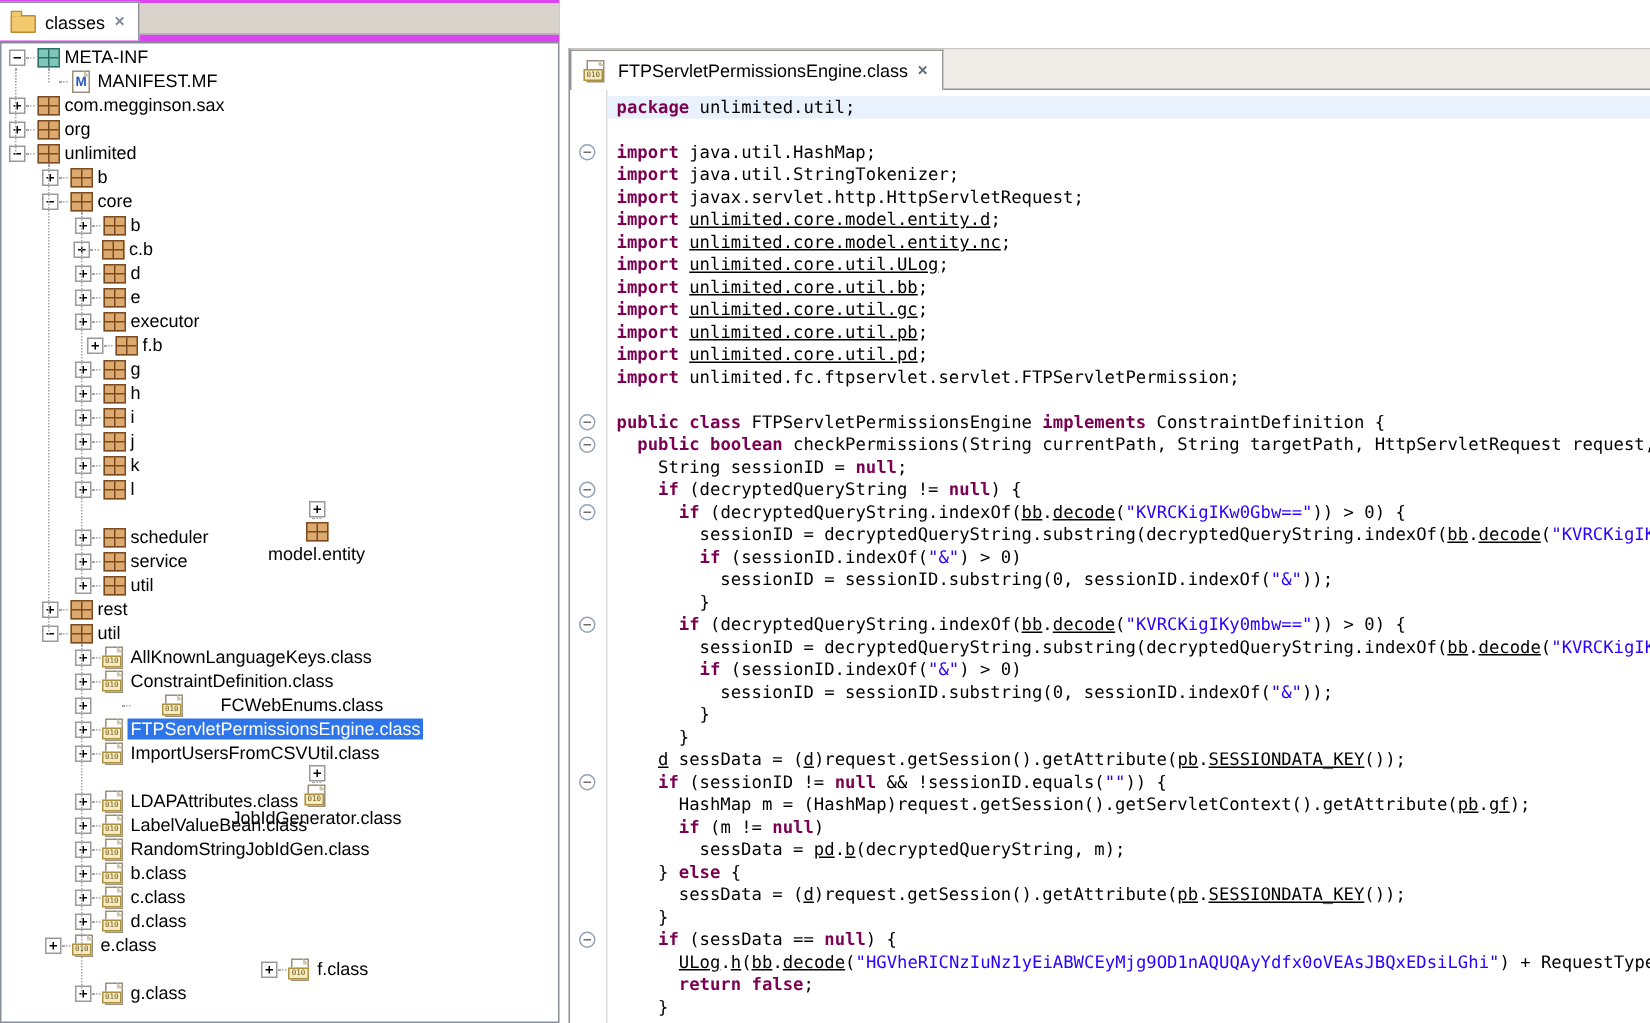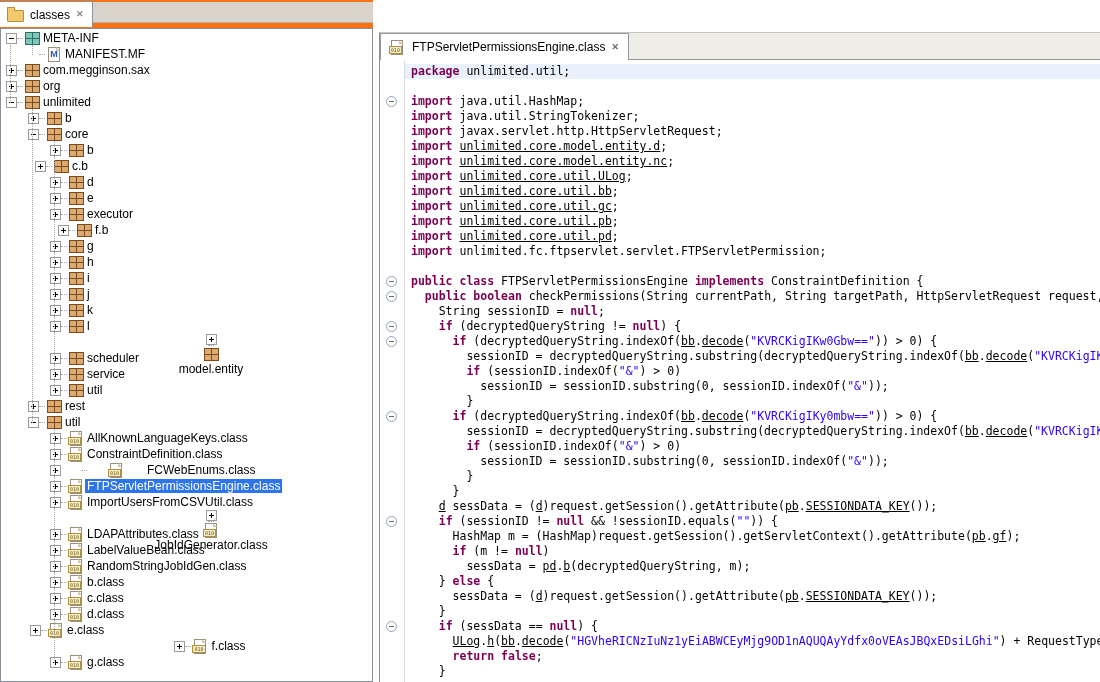--- a/index.html
+++ b/index.html
@@ -1,21 +1,21 @@
 <!DOCTYPE html>
 <html><head>
 <meta charset="utf-8">
 <style>
   html,body{margin:0;padding:0;background:#fff;}
   .screen{position:relative;width:1100px;height:682px;background:#fff;overflow:hidden;
           font-family:"Liberation Sans",sans-serif;}
 
   
   .left-pane{position:absolute;left:0;top:0;width:373px;height:682px;}
-  .ltabbar{position:absolute;left:0;top:0;right:0;height:28px;background:#f97316;}
+  .ltabbar{position:absolute;left:0;top:0;right:0;height:28px;background:#d946ef;}
   .lstrip{position:absolute;left:85px;right:0;top:2px;height:20px;background:#D8D4CC;border-bottom:1px solid #B8B4AB;}
   .ltab{position:absolute;left:0;top:1px;height:25px;display:flex;align-items:center;gap:6px;
         padding:0 8px 0 7px;background:#fff;border:1px solid #8A8F98;border-left:none;border-bottom:none;z-index:2;}
   .ltab-label{font-size:12px;color:#000;}
   .close{font-size:9px;color:#7E8894;font-weight:bold;line-height:1;cursor:default;}
 
   .tree-panel{position:absolute;left:0;top:28px;width:371px;bottom:0;border:1px solid #888F98;background:#fff;overflow:hidden;}
   #tree-rows{position:absolute;left:0;top:1px;right:0;}
   .trow{height:16px;display:flex;align-items:center;font-size:12px;color:#000;white-space:nowrap;}
   .lab{padding:0 2px;}
@@ -141,21 +141,21 @@
             <span class="lab">core</span>
           </div>
           <div class="trow" style="padding-left: 49px;">
             <span class="exp plus"></span>
             <span class="stub"></span>
             <span class="ticon">
               <span class="pkg"></span>
             </span>
             <span class="lab">b</span>
           </div>
-          <div class="trow" style="padding-left: 34px; text-align: right;">
+          <div class="trow" style="padding-left: 48px; text-align: right;">
             <span class="exp plus"></span>
             <span class="stub"></span>
             <span class="ticon">
               <span class="pkg"></span>
             </span>
             <span class="lab">c.b</span>
           </div>
           <div class="trow" style="padding-left: 49px;">
             <span class="exp plus"></span>
             <span class="stub"></span>

